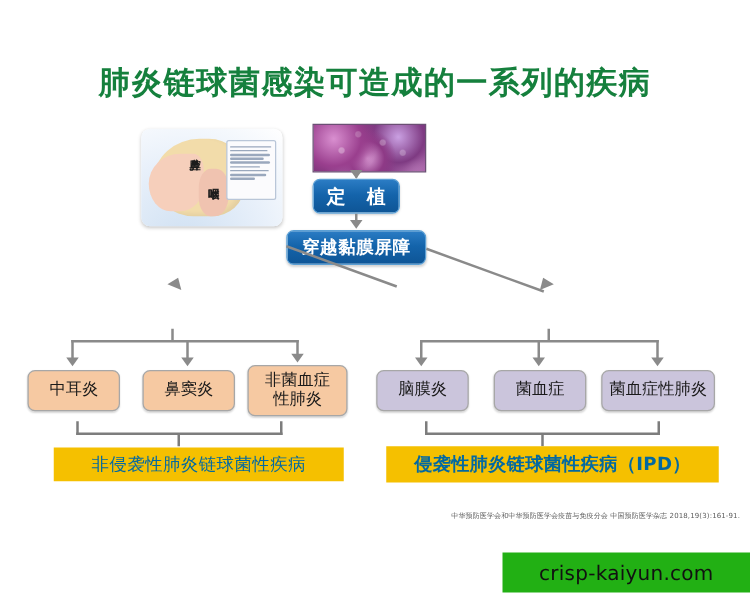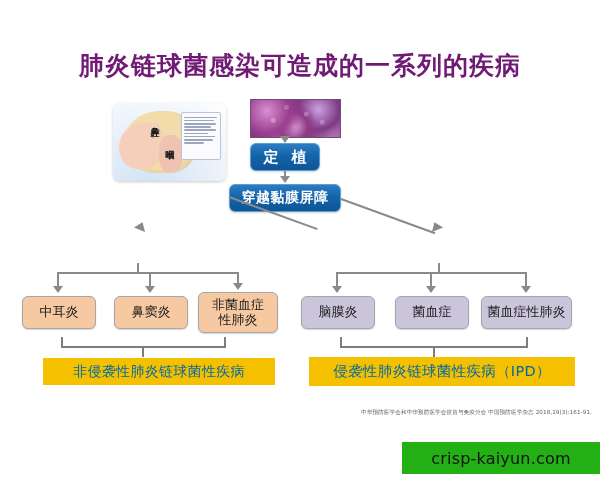--- a/index.html
+++ b/index.html
@@ -24,21 +24,21 @@
 
   
   .title {
     position: absolute;
     left: 0;
     top: 52px;
     width: 600px;
     text-align: center;
     font-size: 25px;
     font-weight: bold;
-    color: #701a75;
+    color: #15803d;
     letter-spacing: 1px;
     line-height: 1.1;
     white-space: nowrap;
   }
 
   
   .anatomy {
     position: absolute;
     left: 113px;
     top: 103px;
@@ -142,20 +142,21 @@
     font-weight: bold;
     white-space: nowrap;
     box-shadow: 0 1px 2px rgba(0,0,0,0.18);
   }
   #box-colonization {
     left: 250px; top: 143px;
     width: 70px; height: 28px;
     font-size: 15px;
     letter-spacing: 4px;
     text-indent: 4px;
+    font-family: Liberation Mono, monospace;
   }
   #box-barrier {
     left: 229px; top: 184px;
     width: 112px; height: 28px;
     font-size: 14px;
     letter-spacing: 0.5px;
   }
   #box-connected {
     left: 28px; top: 234px;
     width: 221px; height: 29px;
@@ -208,21 +209,21 @@
     white-space: nowrap;
     letter-spacing: 0.3px;
   }
   #sum-noninvasive {
     left: 43px; top: 358px;
     width: 232px; height: 27px;
   }
   #sum-invasive {
     left: 309px; top: 357px;
     width: 266px; height: 29px;
-    font-weight: normal;
+    font-weight: bold;
     font-size: 14.5px;
   }
 
   
   .vline {
     position: absolute;
     background: #8a8a8a;
     width: 2.4px;
   }
   .hline {

